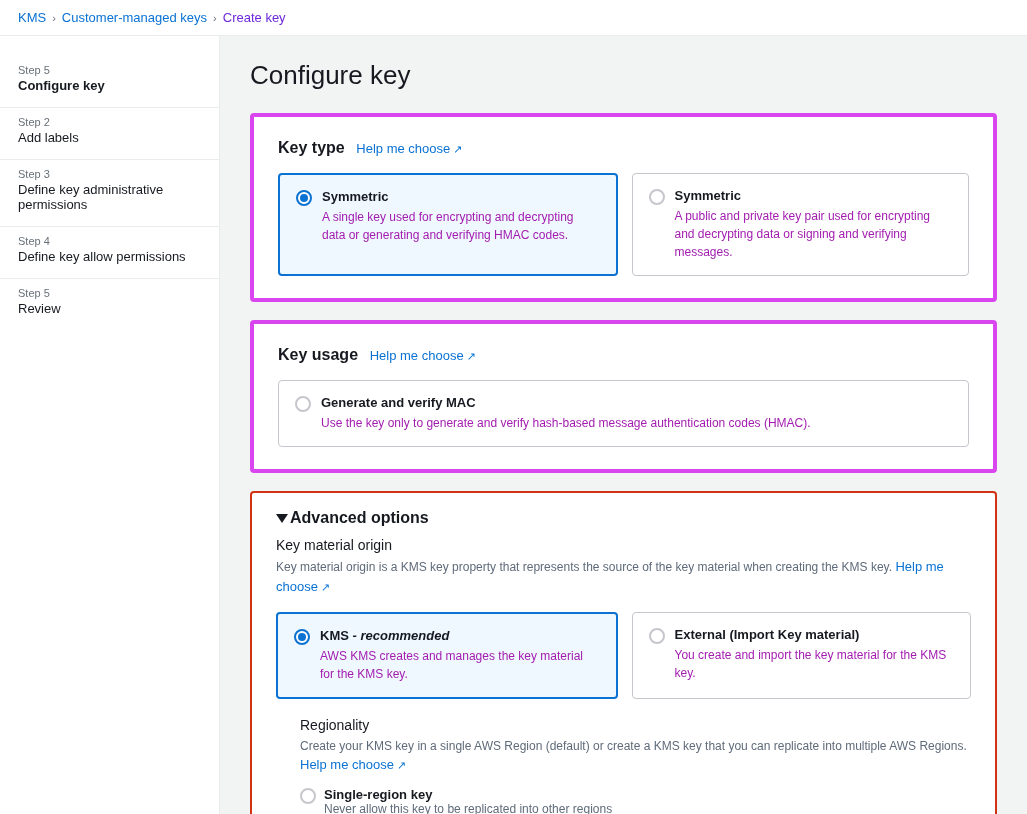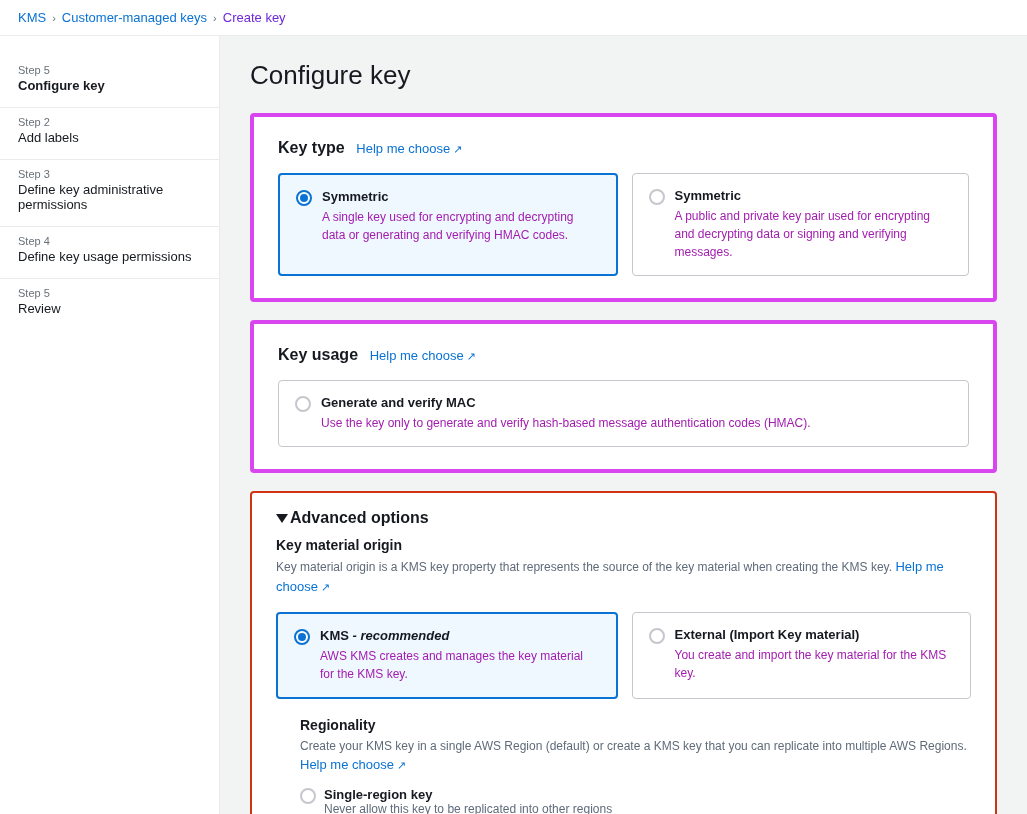--- a/index.html
+++ b/index.html
@@ -164,21 +164,21 @@
     .triangle-icon {
       display: inline-block;
       width: 0;
       height: 0;
       border-left: 6px solid transparent;
       border-right: 6px solid transparent;
       border-top: 9px solid #16191f;
     }
     .subsection-title {
       font-size: 14px;
-      font-weight: 700;
+      font-weight: 400;
       margin-bottom: 4px;
     }
     .subsection-desc {
       font-size: 12px;
       color: #5f6b7a;
       margin-bottom: 12px;
       line-height: 1.5;
     }
     .regionality-section {
       margin-top: 18px;
@@ -230,21 +230,21 @@
     <div class="sidebar-step">
       <div class="step-num">Step 2</div>
       <div class="step-label">Add labels</div>
     </div>
     <div class="sidebar-step">
       <div class="step-num">Step 3</div>
       <div class="step-label">Define key administrative permissions</div>
     </div>
     <div class="sidebar-step">
       <div class="step-num">Step 4</div>
-      <div class="step-label">Define key usage permissions</div>
+      <div class="step-label">Define key allow permissions</div>
     </div>
     <div class="sidebar-step">
       <div class="step-num">Step 5</div>
       <div class="step-label">Review</div>
     </div>
   </div>
 
   <div class="main">
     <h1 class="page-title">Configure key</h1>
 

